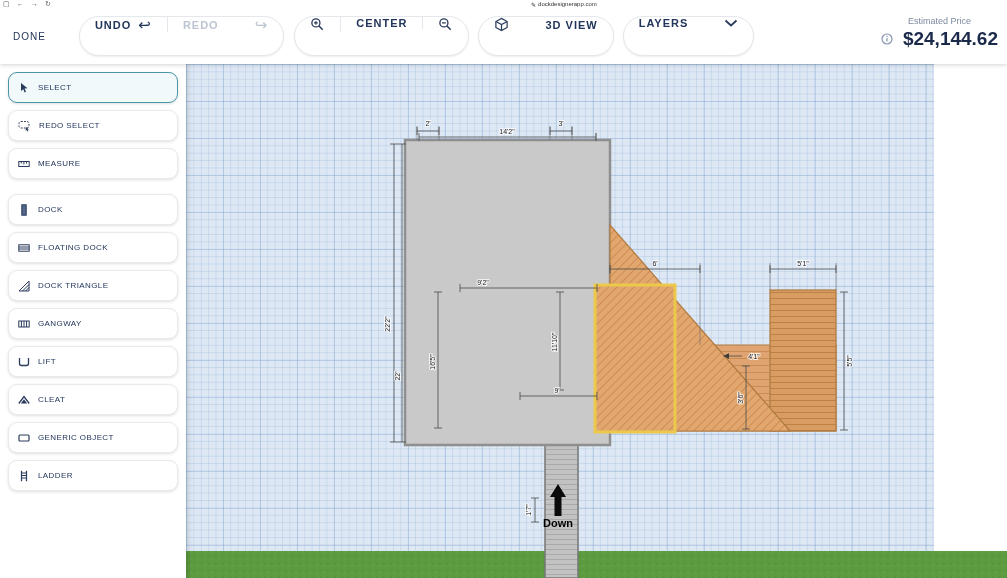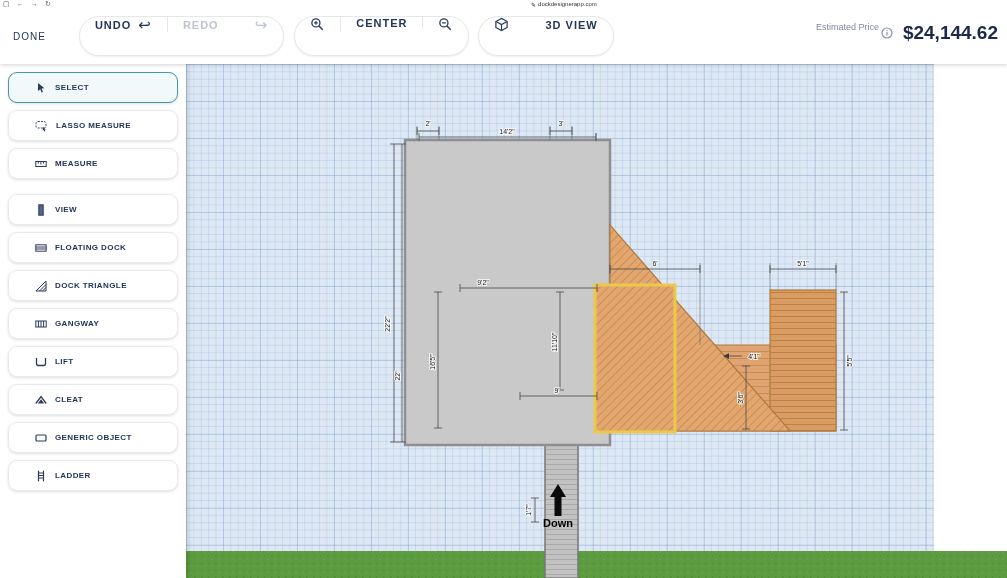--- a/index.html
+++ b/index.html
@@ -16,31 +16,31 @@
   .toolbar-row{position:absolute;top:16px;left:0;right:0;display:flex;align-items:center;}
   .done{margin-left:13px;font-weight:normal;font-size:10px;letter-spacing:1px;color:#22355a;cursor:pointer;}
   .pill{display:flex;align-items:flex-start;height:38px;border:1px solid #e4e7ec;border-radius:22px;
         background:#fff;box-shadow:0 1px 2px rgba(0,0,0,.07);overflow:hidden;}
   .p1{margin-left:33px}.p2{margin-left:10px}.p3{margin-left:9px}.p4{margin-left:9px}
   .seg{display:flex;align-items:center;gap:7px;padding:0 15px;border-right:1px solid #e4e7ec;
        font-weight:bold;font-size:11px;letter-spacing:1px;color:#22355a;cursor:pointer;white-space:nowrap;}
   .seg:last-child{border-right:none;gap:36px;}
   .seg.disabled{color:#bcc4d1;}
   .arrowglyph{font-size:15px;font-weight:normal;line-height:1;}
-  .price-block{margin-left:auto;margin-right:9px;display:flex;flex-direction:row;
-               align-items:flex-start;gap:2px;margin-top:-6px;}
+  .price-block{margin-left:auto;margin-right:9px;display:flex;flex-direction:column;
+               align-items:center;gap:2px;margin-top:-6px;}
   .price-label{font-size:9px;color:#7c8aa0;}
   .price-row{display:flex;align-items:center;gap:10px;font-size:19px;font-weight:bold;color:#1b2a4a;}
 
   
   .sidebar{position:absolute;top:64px;left:0;width:186px;bottom:0;background:#fff;
            box-shadow:2px 0 5px rgba(0,0,0,.15);z-index:2;padding-top:8px;box-sizing:border-box;}
   .tool{margin:0 8px 7px 8px;height:31px;border:1px solid #e7eaee;border-radius:9px;background:#fff;
-        box-shadow:0 1px 3px rgba(0,0,0,.13);display:flex;align-items:center;gap:8px;padding:0 26px;
-        box-sizing:border-box;cursor:pointer;font-size:8px;font-weight:bold;letter-spacing:.4px;color:#22355a;}
+        box-shadow:0 1px 3px rgba(0,0,0,.13);display:flex;align-items:center;gap:8px;padding:0 9px;
+        box-sizing:border-box;cursor:pointer;font-size:8px;font-weight:normal;letter-spacing:.4px;color:#22355a;}
   .tool.selected{border:1.5px solid #4a96a8;background:#f1f9fb;}
   .tool.groupgap{margin-top:15px;}
   .tool svg{flex:0 0 auto;}
 
   
   .canvas{position:absolute;top:64px;left:186px;width:748px;height:514px;background-color:#dde8f4;
     background-image:
       linear-gradient(rgba(125,160,205,.22) 1px,transparent 1px),
       linear-gradient(90deg,rgba(125,160,205,.22) 1px,transparent 1px),
       linear-gradient(rgba(110,150,200,.28) 1px,transparent 1px),
@@ -106,20 +106,28 @@
     <div class="pill p3">
       <div class="seg">
         <svg width="15" height="15" viewBox="0 0 16 16">
           <path d="M8 1.5 L14 4.8 V11.2 L8 14.5 L2 11.2 V4.8 Z" fill="none" stroke="#2a3b5c" stroke-width="1.3"></path>
           <path d="M2 4.8 L8 8 L14 4.8 M8 8 V14.5" fill="none" stroke="#2a3b5c" stroke-width="1.3"></path>
         </svg>
         <span>3D VIEW</span>
       </div>
     </div>
 
+    <div class="pill p4">
+      <div class="seg">
+        <span>LAYERS</span>
+        <svg width="14" height="8" viewBox="0 0 14 8">
+          <path d="M1.5 1.5 L7 6.5 L12.5 1.5" fill="none" stroke="#2a3b5c" stroke-width="1.8"></path>
+        </svg>
+      </div>
+    </div>
 
     <div class="price-block">
       <div class="price-label">Estimated Price</div>
       <div class="price-row">
         <svg width="12" height="12" viewBox="0 0 12 12">
           <circle cx="6" cy="6" r="5" fill="none" stroke="#8494ad" stroke-width="1.2"></circle>
           <rect x="5.4" y="5" width="1.2" height="3.4" fill="#8494ad"></rect>
           <rect x="5.4" y="2.9" width="1.2" height="1.2" fill="#8494ad"></rect>
         </svg>
         <span>$24,144.62</span>
@@ -135,36 +143,36 @@
       <path d="M3 1 L9.5 6.2 L6.6 6.6 L8 9.8 L6.6 10.4 L5.3 7.2 L3 9 Z" fill="#2a3b5c"></path>
     </svg>
     <span>SELECT</span>
   </div>
 
   <div class="tool">
     <svg width="13" height="12" viewBox="0 0 13 12">
       <rect x="1" y="1.5" width="10" height="6.5" rx="2" fill="none" stroke="#2a3b5c" stroke-dasharray="1.8 1.3"></rect>
       <path d="M8 7 L11 9.4 L9.6 9.6 L10.3 11.2 L9.4 11.6 L8.7 10 L7.6 10.8 Z" fill="#2a3b5c"></path>
     </svg>
-    <span>LASSO MEASURE</span>
+    <span>REDO SELECT</span>
   </div>
 
   <div class="tool">
     <svg width="12" height="12" viewBox="0 0 12 12">
       <rect x="0.8" y="3.5" width="10.4" height="5" fill="none" stroke="#2a3b5c"></rect>
       <path d="M3.3 3.5 v2 M5.9 3.5 v3 M8.5 3.5 v2" stroke="#2a3b5c" fill="none"></path>
     </svg>
     <span>MEASURE</span>
   </div>
 
   <div class="tool groupgap">
     <svg width="12" height="12" viewBox="0 0 12 12">
       <rect x="3.8" y="0.8" width="4.4" height="10.4" fill="#56678a" stroke="#2a3b5c"></rect>
     </svg>
-    <span>VIEW</span>
+    <span>DOCK</span>
   </div>
 
   <div class="tool">
     <svg width="12" height="12" viewBox="0 0 12 12">
       <rect x="0.8" y="2.8" width="10.4" height="6.4" fill="none" stroke="#2a3b5c"></rect>
       <path d="M0.8 5 h10.4 M0.8 7 h10.4" stroke="#2a3b5c"></path>
     </svg>
     <span>FLOATING DOCK</span>
   </div>
 

